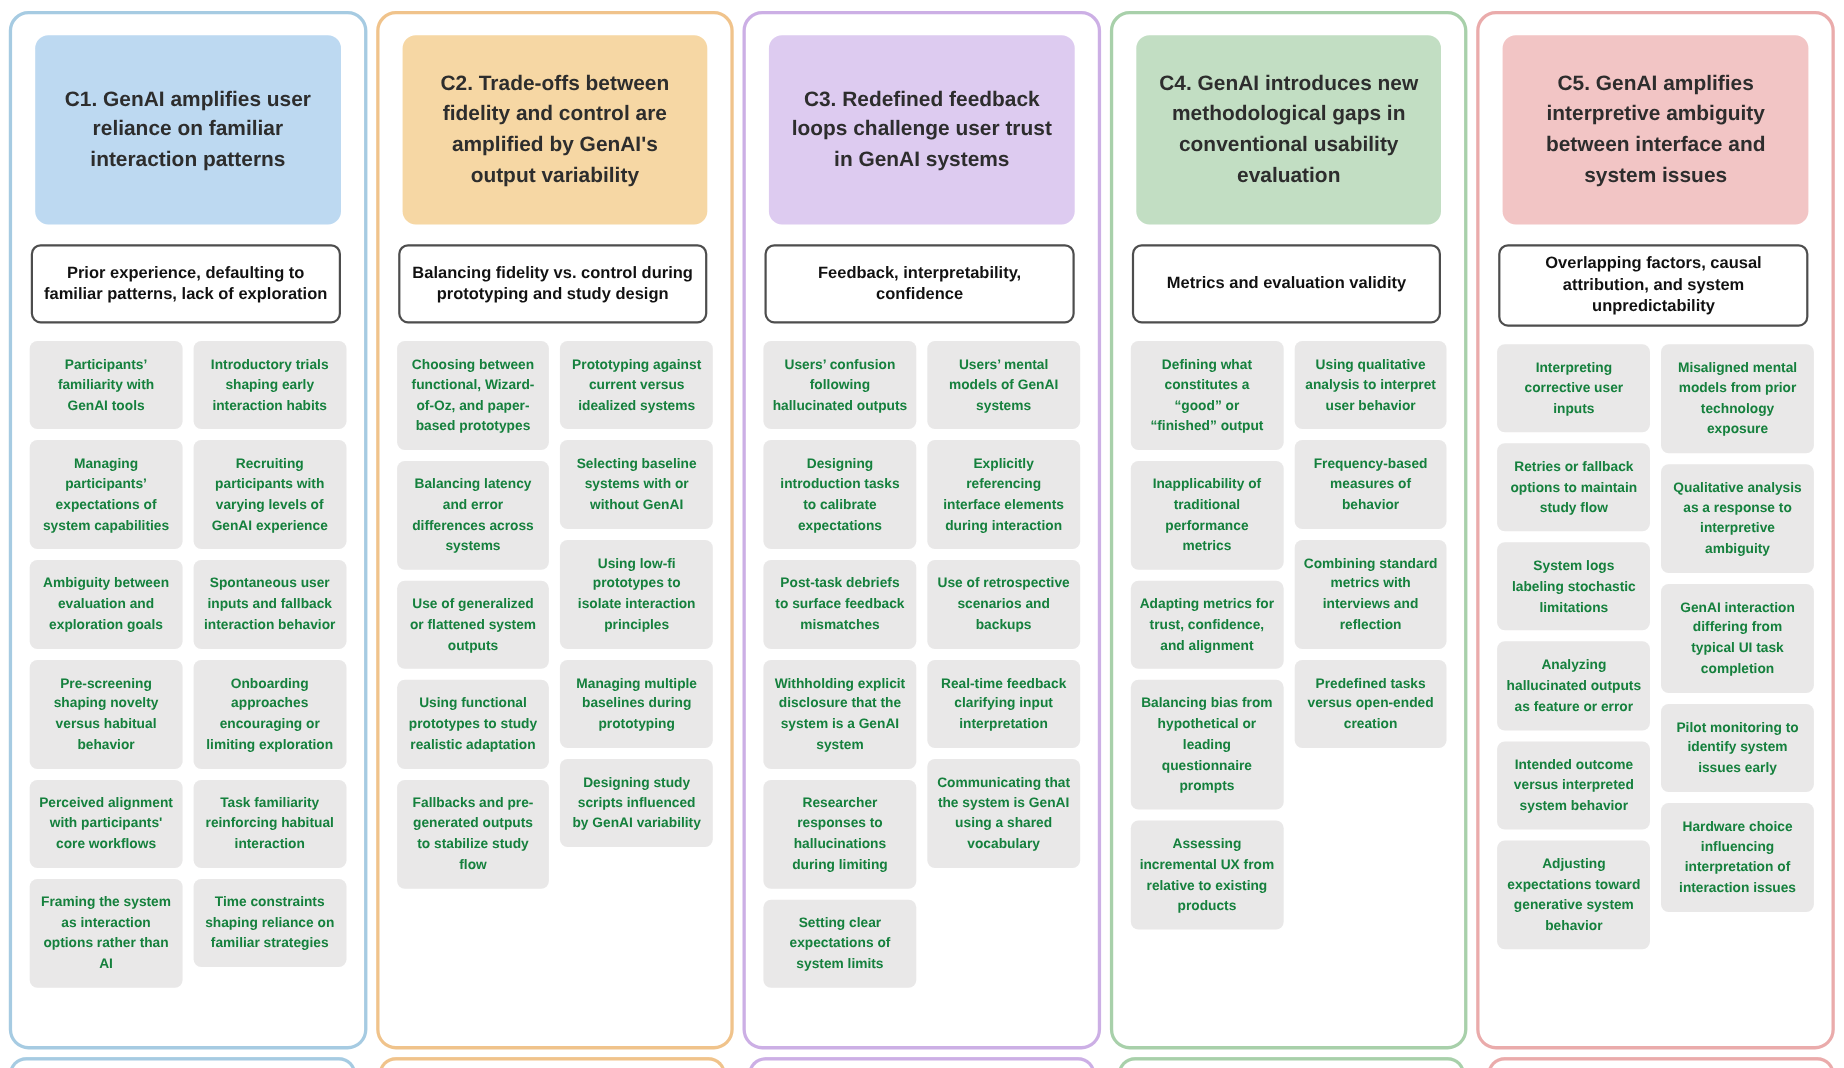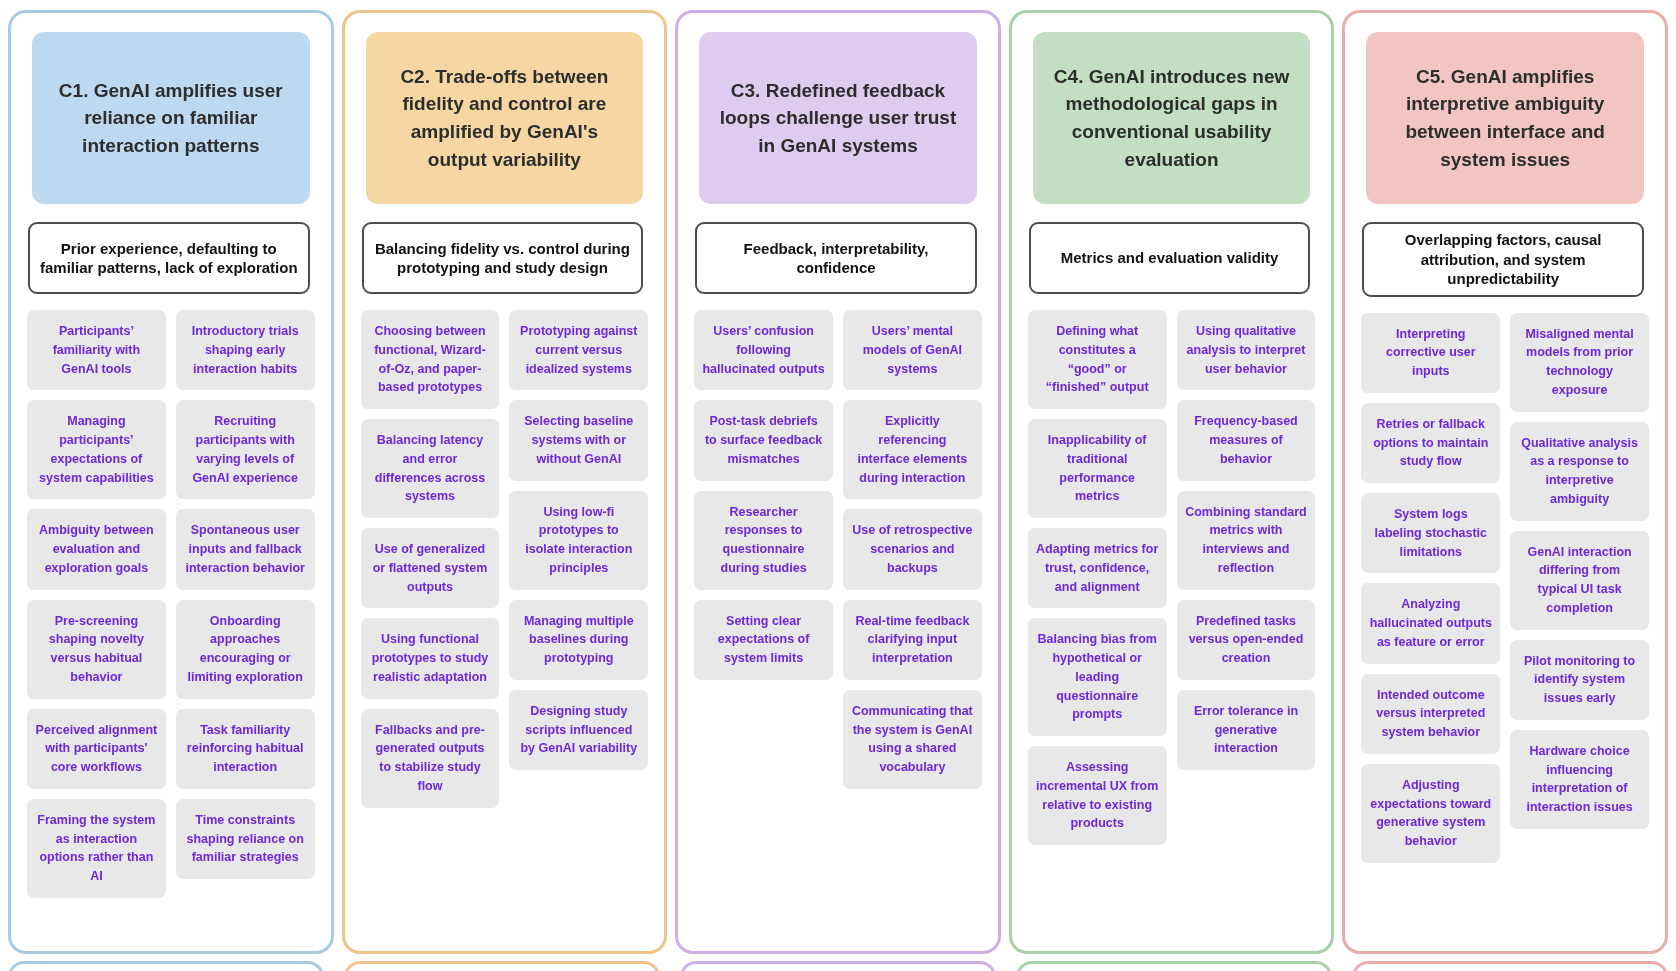--- a/index.html
+++ b/index.html
@@ -75,21 +75,21 @@
     min-width: 0;
   }
   .note-card {
     background: #e9e8e8;
     border-radius: 7px;
     padding: 12px 8px;
     text-align: center;
     font-size: 12.5px;
     font-weight: 700;
     line-height: 1.5;
-    color: #6d28d9;
+    color: #15803d;
   }
   #stubs {
     display: flex;
     gap: 20px;
     padding: 7px 8px 0 8px;
     box-sizing: border-box;
     width: 1676px;
   }
   .stub {
     flex: 1 1 0;
@@ -145,22 +145,24 @@
           <div class="note-card">Designing study scripts influenced by GenAI variability</div>
         </div>
       </div>
     </section>
     <section class="column" style="--border: #ccafe5; --fill: #ddcbf0;">
       <div class="header-card">C3. Redefined feedback loops challenge user trust in GenAI systems</div>
       <div class="subtitle-box">Feedback, interpretability, confidence</div>
       <div class="cards">
         <div class="cards-col">
           <div class="note-card">Users’ confusion following hallucinated outputs</div>
+          <div class="note-card">Designing introduction tasks to calibrate expectations</div>
           <div class="note-card">Post-task debriefs to surface feedback mismatches</div>
-          <div class="note-card">Researcher responses to questionnaire during studies</div>
+          <div class="note-card">Withholding explicit disclosure that the system is a GenAI system</div>
+          <div class="note-card">Researcher responses to hallucinations during limiting</div>
           <div class="note-card">Setting clear expectations of system limits</div>
         </div>
         <div class="cards-col">
           <div class="note-card">Users’ mental models of GenAI systems</div>
           <div class="note-card">Explicitly referencing interface elements during interaction</div>
           <div class="note-card">Use of retrospective scenarios and backups</div>
           <div class="note-card">Real-time feedback clarifying input interpretation</div>
           <div class="note-card">Communicating that the system is GenAI using a shared vocabulary</div>
         </div>
       </div>
@@ -174,21 +176,20 @@
           <div class="note-card">Inapplicability of traditional performance metrics</div>
           <div class="note-card">Adapting metrics for trust, confidence, and alignment</div>
           <div class="note-card">Balancing bias from hypothetical or leading questionnaire prompts</div>
           <div class="note-card">Assessing incremental UX from relative to existing products</div>
         </div>
         <div class="cards-col">
           <div class="note-card">Using qualitative analysis to interpret user behavior</div>
           <div class="note-card">Frequency-based measures of behavior</div>
           <div class="note-card">Combining standard metrics with interviews and reflection</div>
           <div class="note-card">Predefined tasks versus open-ended creation</div>
-          <div class="note-card">Error tolerance in generative interaction</div>
         </div>
       </div>
     </section>
     <section class="column" style="--border: #eaabab; --fill: #f2c5c5;">
       <div class="header-card">C5. GenAI amplifies interpretive ambiguity between interface and system issues</div>
       <div class="subtitle-box">Overlapping factors, causal attribution, and system unpredictability</div>
       <div class="cards">
         <div class="cards-col">
           <div class="note-card">Interpreting corrective user inputs</div>
           <div class="note-card">Retries or fallback options to maintain study flow</div>

